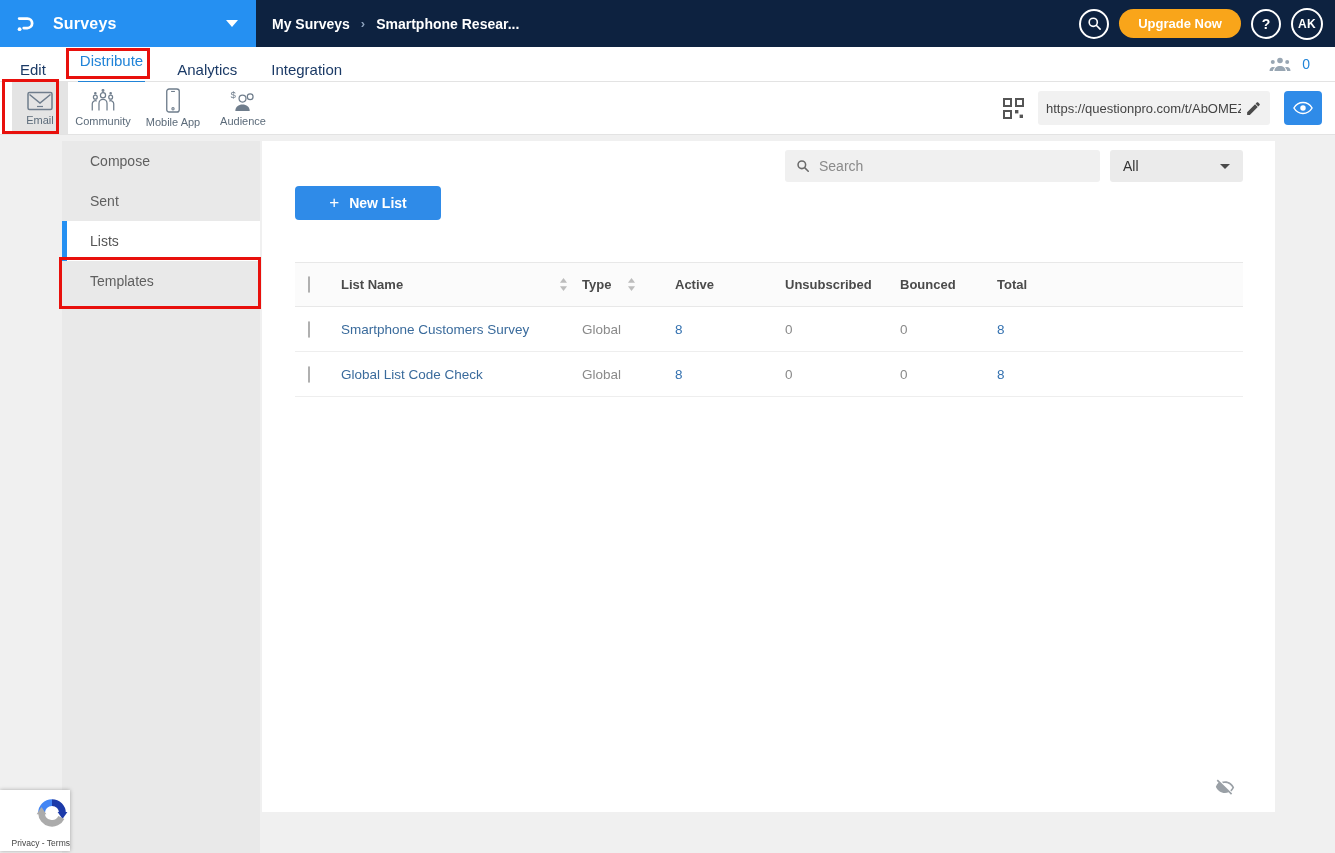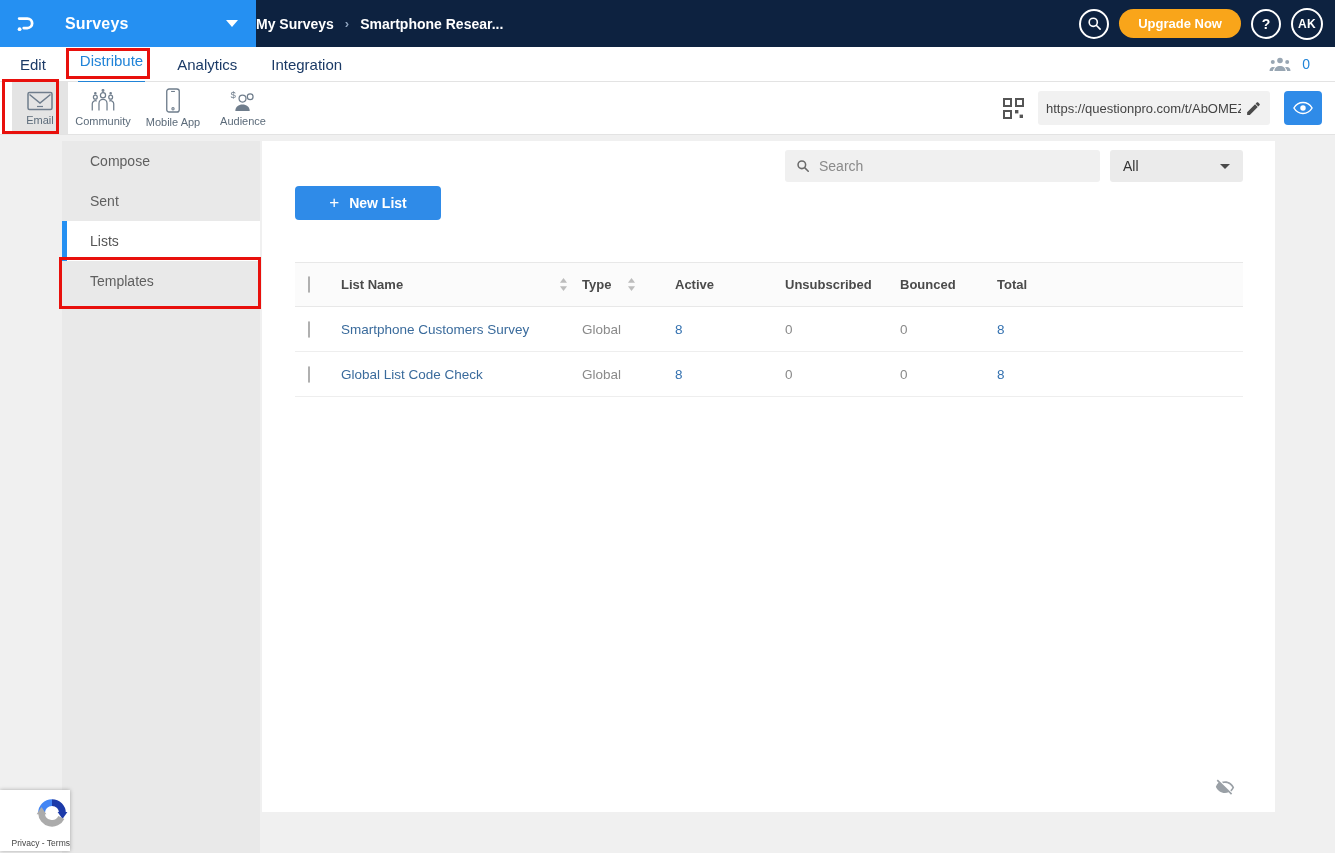--- a/index.html
+++ b/index.html
@@ -6,37 +6,37 @@
   html,body { width:1335px; height:853px; }
   body {
     font-family: "Liberation Sans", sans-serif;
     background:#f0f0f0; position:relative; overflow:hidden;
   }
   
   .top-header { position:absolute; top:0; left:0; width:1335px; height:47px;
     background:#0d2240; display:flex; align-items:center; z-index:5; }
   .brand { width:256px; height:47px; background:#2590f2; display:flex; align-items:center;
     padding-left:15px; flex-shrink:0; }
-  .brand-name { color:#fff; font-size:16px; font-weight:700; margin-left:28px; letter-spacing:.2px; }
+  .brand-name { color:#fff; font-size:16px; font-weight:700; margin-left:16px; letter-spacing:.2px; }
   .brand-caret { margin-left:auto; margin-right:18px; width:0; height:0;
     border-left:6px solid transparent; border-right:6px solid transparent; border-top:7px solid #fff; }
-  .breadcrumb { display:flex; align-items:center; gap:11px; 
+  .breadcrumb { display:flex; align-items:center; gap:11px; margin-left:16px;
     color:#fff; font-size:14px; font-weight:700;justify-content:flex-end; }
   .crumb-sep { color:#8da2bd; font-weight:700; font-size:13px; }
   .header-right { margin-left:auto; display:flex; align-items:center; gap:10px; margin-right:12px; }
   .circle-btn { width:30px; height:30px; border-radius:50%; border:2px solid #fff; color:#fff;
     display:flex; align-items:center; justify-content:center; font-weight:700; font-size:14px;
     background:transparent; cursor:pointer; }
   .avatar-btn { width:32px; height:32px; font-size:12px; letter-spacing:.3px; }
   .upgrade-btn { height:29px; padding:0 19px; border:none; border-radius:15px; background:#f9a51a;
     color:#fff; font-weight:700; font-size:13px; font-family:inherit; cursor:pointer; }
   
   .tab-bar { position:absolute; top:47px; left:0; width:1335px; height:35px; background:#fff;
     border-bottom:1px solid #e3e3e3; display:flex; align-items:center; z-index:4; }
-  .tabs { display:flex; gap:30px; margin-left:18px; align-items:center; }
+  .tabs { display:flex; gap:30px; margin-left:18px; align-items:flex-end; }
   .tab { font-size:15px; color:#1b3a66; cursor:pointer; padding:6px 2px 5px; }
   .tab.active { color:#2184d8; border-bottom:2px solid #2184d8; padding-bottom:12px; }
   .collab { margin-left:auto; margin-right:25px; display:flex; align-items:center; gap:11px; }
   .collab-count { color:#2184d8; font-size:14px; }
   
   .channel-bar { position:absolute; top:82px; left:0; width:1335px; height:53px; background:#fff;
     border-bottom:1px solid #e3e3e3; display:flex; align-items:stretch; z-index:4; }
   .channel { width:70px; display:flex; flex-direction:column; align-items:center; justify-content:center;
     gap:3px; color:#5c6b7a; font-size:11px; cursor:pointer; }
   .channel.selected { width:56px; background:#e4e4e4; margin-left:12px; }

